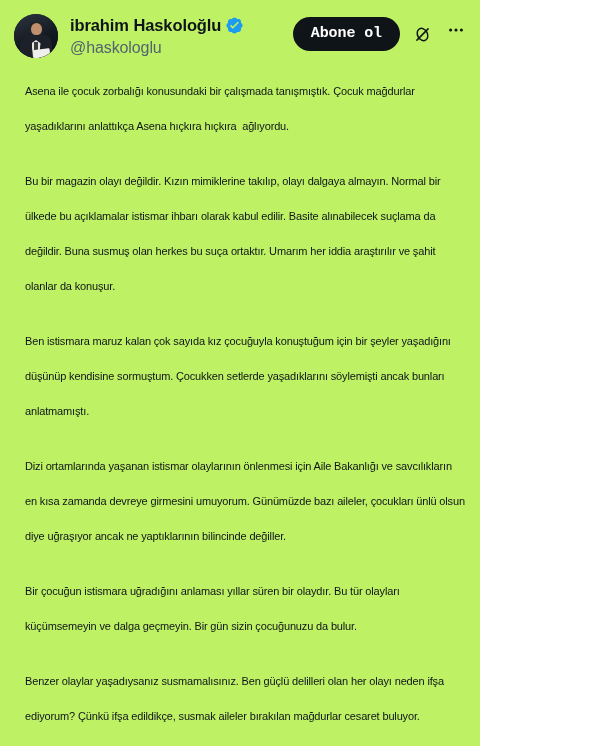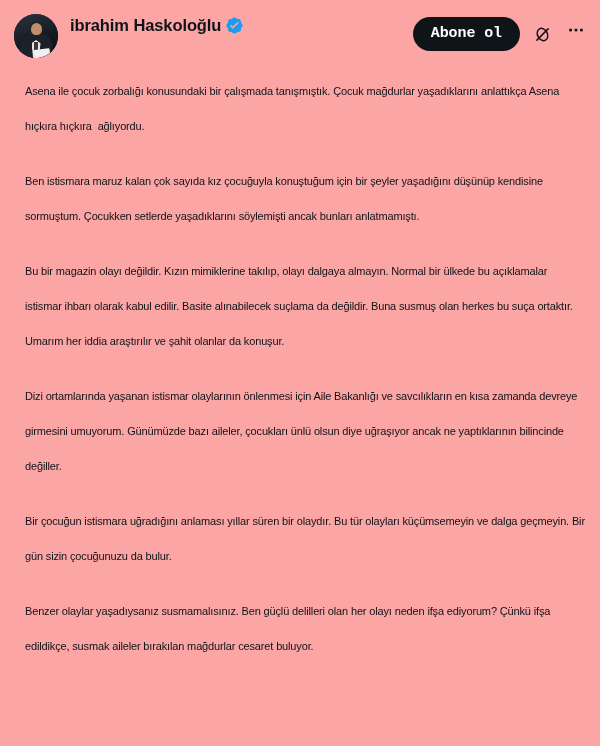--- a/index.html
+++ b/index.html
@@ -12,23 +12,23 @@
   }
 
   body {
     font-family: "Liberation Sans", "DejaVu Sans", sans-serif;
     color: #0f1419;
     -webkit-font-smoothing: antialiased;
     overflow: hidden;
   }
 
   .post {
-    width: 600px;
+    width: 480px;
     height: 746px;
-    background: #fca5a5;
+    background: #bef264;
     padding: 0;
     position: relative;
   }
 
   
   .post-header {
     display: flex;
     align-items: flex-start;
     padding: 14px 12px 0 14px;
     height: 64px;
@@ -223,20 +223,21 @@
 
     <div class="names">
       <div class="name-line">
         <span class="display-name">ibrahim Haskoloğlu</span>
         <span class="verified-badge">
           <svg viewBox="0 0 22 22" width="19" height="19" aria-hidden="true">
             <path fill="#1d9bf0" d="M20.396 11c-.018-.646-.215-1.275-.57-1.816-.354-.54-.852-.972-1.438-1.246.223-.607.27-1.264.14-1.897-.131-.634-.437-1.218-.882-1.687-.47-.445-1.053-.75-1.687-.882-.633-.13-1.29-.083-1.897.14-.273-.587-.704-1.086-1.245-1.44S11.647 1.62 11 1.604c-.646.017-1.273.213-1.813.568s-.972.854-1.245 1.44c-.607-.223-1.264-.27-1.897-.14-.634.13-1.217.437-1.687.882-.445.47-.75 1.053-.882 1.687-.13.633-.083 1.29.14 1.897-.586.274-1.084.705-1.438 1.246-.355.54-.552 1.17-.57 1.816.018.647.215 1.276.57 1.817.354.54.852.972 1.438 1.245-.223.607-.27 1.264-.14 1.898.131.633.437 1.216.882 1.686.47.445 1.053.75 1.687.882.633.13 1.29.083 1.897-.14.273.587.704 1.086 1.245 1.44s1.167.55 1.813.567c.647-.016 1.276-.213 1.817-.567s.972-.853 1.245-1.44c.604.239 1.266.296 1.903.164.636-.132 1.22-.447 1.68-.907.46-.46.776-1.044.908-1.681s.075-1.299-.165-1.903c.586-.273 1.084-.705 1.438-1.245.355-.54.552-1.17.57-1.817zm-11.35 3.845L5.809 11.6l1.34-1.327 1.906 1.903 5.597-5.597 1.327 1.34-6.935 6.926z"></path>
           </svg>
         </span>
       </div>
+      <span class="handle">@haskologlu</span>
     </div>
 
     <div class="header-actions">
       <button class="subscribe-btn">Abone ol</button>
 
       <span class="icon-btn">
         <svg viewBox="0 0 24 24" width="21" height="21" aria-hidden="true">
           <ellipse cx="12" cy="12" rx="5.6" ry="7.4" fill="none" stroke="#0f1419" stroke-width="1.7" transform="rotate(-28 12 12)"></ellipse>
           <line x1="5.6" y1="18.4" x2="18.4" y2="5.6" stroke="#0f1419" stroke-width="1.7" stroke-linecap="round"></line>
         </svg>
@@ -247,22 +248,22 @@
           <circle cx="5.5" cy="12" r="1.85" fill="#0f1419"></circle>
           <circle cx="12" cy="12" r="1.85" fill="#0f1419"></circle>
           <circle cx="18.5" cy="12" r="1.85" fill="#0f1419"></circle>
         </svg>
       </span>
     </div>
   </div>
 
   <div class="post-body">
     <p class="para">Asena ile çocuk zorbalığı konusundaki bir çalışmada tanışmıştık. Çocuk mağdurlar yaşadıklarını anlattıkça Asena hıçkıra hıçkıra  ağlıyordu.</p>
+    <p class="para">Bu bir magazin olayı değildir. Kızın mimiklerine takılıp, olayı dalgaya almayın. Normal bir ülkede bu açıklamalar istismar ihbarı olarak kabul edilir. Basite alınabilecek suçlama da değildir. Buna susmuş olan herkes bu suça ortaktır. Umarım her iddia araştırılır ve şahit olanlar da konuşur.</p>
     <p class="para">Ben istismara maruz kalan çok sayıda kız çocuğuyla konuştuğum için bir şeyler yaşadığını düşünüp kendisine sormuştum. Çocukken setlerde yaşadıklarını söylemişti ancak bunları anlatmamıştı.</p>
-    <p class="para">Bu bir magazin olayı değildir. Kızın mimiklerine takılıp, olayı dalgaya almayın. Normal bir ülkede bu açıklamalar istismar ihbarı olarak kabul edilir. Basite alınabilecek suçlama da değildir. Buna susmuş olan herkes bu suça ortaktır. Umarım her iddia araştırılır ve şahit olanlar da konuşur.</p>
     <p class="para">Dizi ortamlarında yaşanan istismar olaylarının önlenmesi için Aile Bakanlığı ve savcılıkların en kısa zamanda devreye girmesini umuyorum. Günümüzde bazı aileler, çocukları ünlü olsun diye uğraşıyor ancak ne yaptıklarının bilincinde değiller.</p>
     <p class="para">Bir çocuğun istismara uğradığını anlaması yıllar süren bir olaydır. Bu tür olayları küçümsemeyin ve dalga geçmeyin. Bir gün sizin çocuğunuzu da bulur.</p>
     <p class="para">Benzer olaylar yaşadıysanız susmamalısınız. Ben güçlü delilleri olan her olayı neden ifşa ediyorum? Çünkü ifşa edildikçe, susmak aileler bırakılan mağdurlar cesaret buluyor.</p>
     <p class="para tight">
       
       
       
     </p>
   </div>
 

